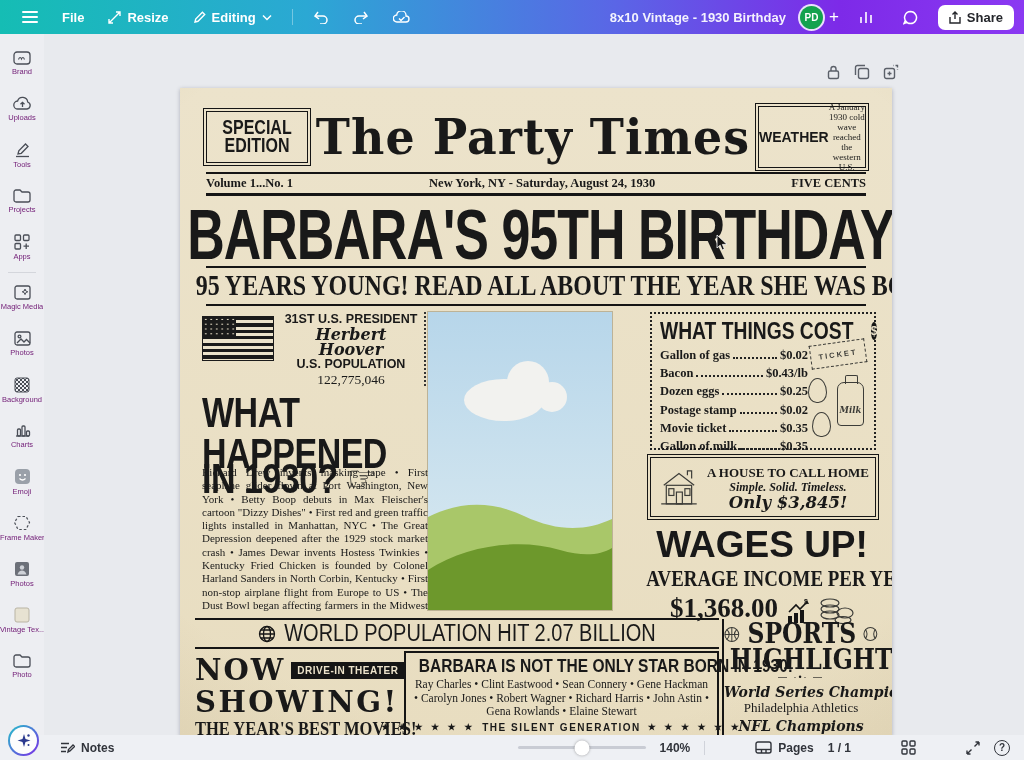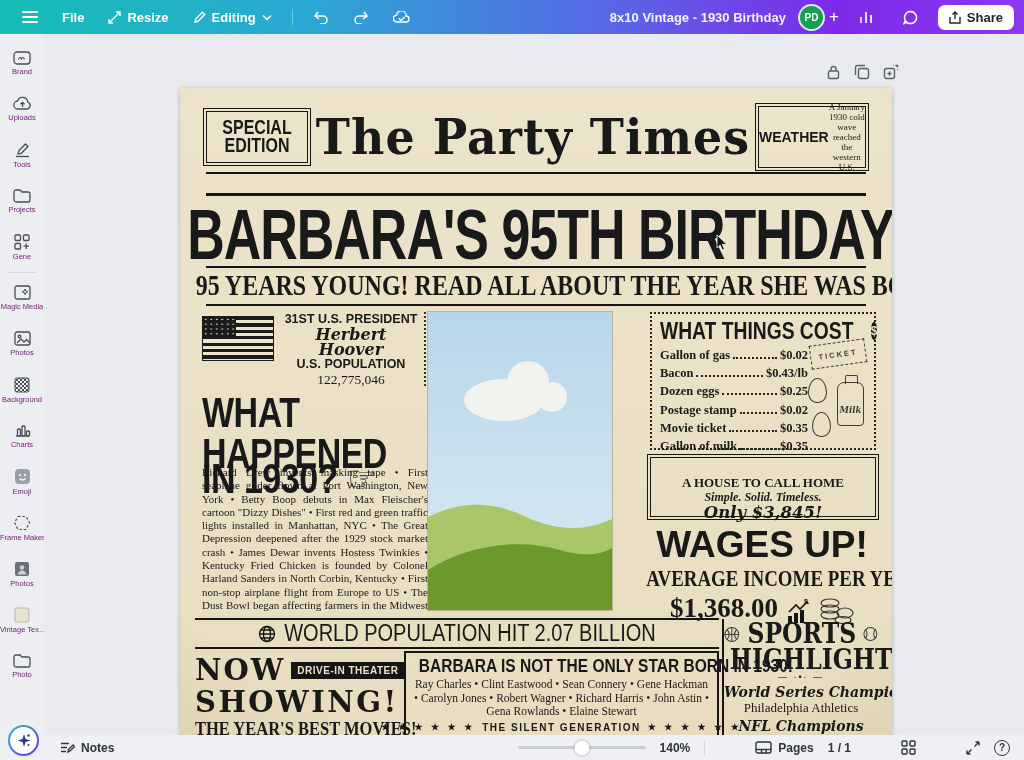--- a/index.html
+++ b/index.html
@@ -114,21 +114,21 @@
             font-size:7.5px; font-weight:700; letter-spacing:2px; }
   .egg { position:absolute; width:19px; height:25px; border:1.4px solid #3c3c38;
          border-radius:50% 50% 46% 46% / 58% 58% 42% 42%; }
   .milk { position:absolute; right:4px; top:42px; width:27px; height:44px; border:1.5px solid #3c3c38;
           border-radius:7px 7px 4px 4px; display:flex; align-items:flex-end; justify-content:center; }
   .milk::before { content:""; position:absolute; top:-8px; left:7px; width:11px; height:8px;
                   border:1.5px solid #3c3c38; border-bottom:none; border-radius:2px 2px 0 0; }
   .milk b { font-family:"DejaVu Serif",serif; font-style:italic; font-size:8.5px; margin-bottom:10px; }
 
   .house-box { position:absolute; left:470px; top:369px; width:226px; height:60px;
-               display:flex; align-items:center; gap:6px; padding:11px 6px;flex-direction:column; }
+               display:flex; align-items:center; gap:6px; padding:4px 6px; }
   .house-txt { flex:1; text-align:center; line-height:15px; }
   .house-title { font-family:"Liberation Serif",serif; font-weight:800; font-size:13px; white-space:nowrap;}
   .house-tag { font-family:"Liberation Serif",serif; font-style:italic; font-weight:700; font-size:12px; }
   .house-price { font-family:"DejaVu Serif",serif; font-style:italic; font-weight:700; font-size:16.5px; }
 
   .wages { position:absolute; left:462px; top:436px; width:240px; text-align:center; }
   .wages-title { font-weight:800; font-size:37px; letter-spacing:0; white-space:nowrap;}
   .wages-sub { font-family:"Liberation Serif",serif; font-weight:800; font-size:19.5px;
                white-space:nowrap; margin-top:2px;}
   .wages-sub .cond{transform:scale(0.97,1.2);}
@@ -293,21 +293,21 @@
       </svg>
     <span>Projects</span>
   </div>
   <div class="sb-item">
     <svg class="ic" width="16" height="16" viewBox="0 0 16 16" fill="none" stroke="#4a4e57" stroke-width="1.3">
         <rect x="1" y="1" width="5.5" height="5.5" rx="1"></rect>
         <rect x="9.5" y="1" width="5.5" height="5.5" rx="1"></rect>
         <rect x="1" y="9.5" width="5.5" height="5.5" rx="1"></rect>
         <path d="M12.2 9.5v5.5M9.5 12.2H15"></path>
       </svg>
-    <span>Gene</span>
+    <span>Apps</span>
   </div>
   <div class="sb-div"></div>
   <div class="sb-item">
     <svg class="ic" width="17" height="15" viewBox="0 0 17 15" fill="none" stroke="#4a4e57" stroke-width="1.3">
         <rect x="1" y="1" width="15" height="13" rx="2"></rect>
         <path d="m11 4 .8 2 2 .8-2 .8-.8 2-.8-2-2-.8 2-.8.8-2Z" stroke-width="1"></path>
       </svg>
     <span>Magic Media</span>
   </div>
   <div class="sb-item">
@@ -402,20 +402,25 @@
         <span class="cond">EDITION</span>
       </div>
       <div class="np-title">The Party Times</div>
       <div class="weather dbl-box">
         <span class="wt">WEATHER</span>
         <span class="wx">A January 1930 cold wave reached the western U.S.</span>
       </div>
     </div>
 
     <div class="rule" style="top:84px;height:1.5px;"></div>
+    <div class="dateline">
+      <span>Volume 1...No. 1</span>
+      <span class="dl-c">New York, NY - Saturday, August 24, 1930</span>
+      <span>FIVE CENTS</span>
+    </div>
     <div class="rule" style="top:105px;height:2.5px;"></div>
 
     <div class="headline">
       <span class="cond">BARBARA'S 95TH BIRTHDAY</span>
     </div>
     <div class="rule" style="top:178px;height:2px;"></div>
     <div class="subhead">
       <span class="cond">95 YEARS YOUNG! READ ALL ABOUT THE YEAR SHE WAS BORN!</span>
     </div>
     <div class="rule" style="top:216px;height:1.5px;"></div>

